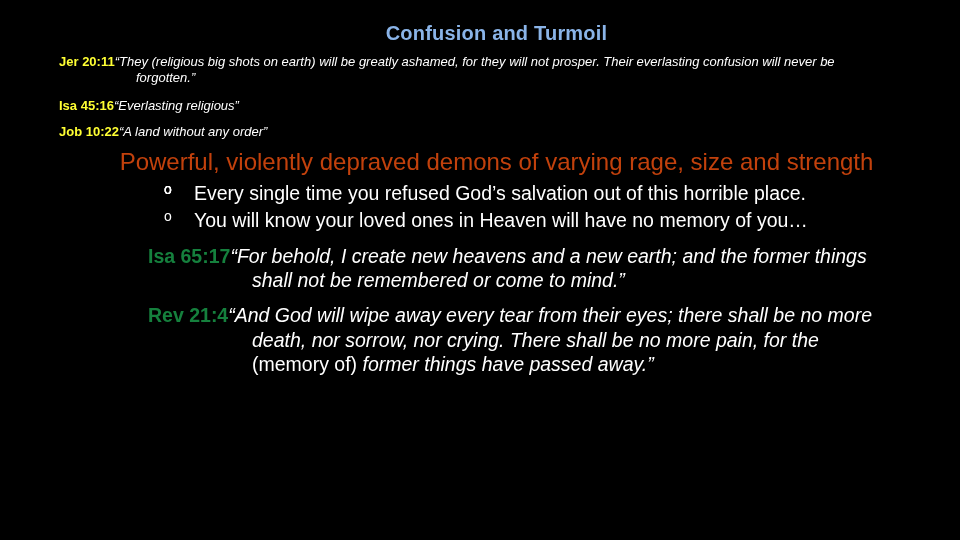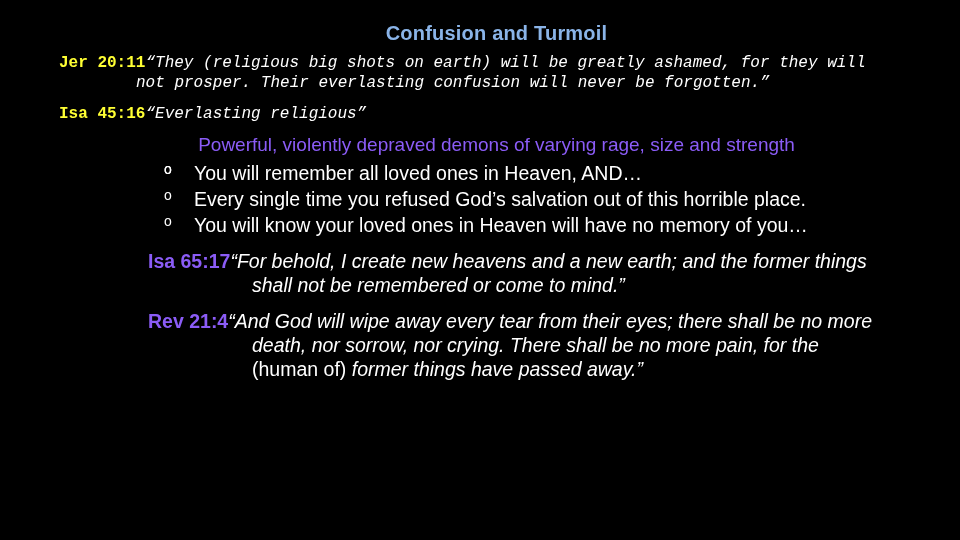--- a/index.html
+++ b/index.html
@@ -28,42 +28,41 @@
     color: #8ab4e8;
     font-weight: bold;
     font-size: 20px;
     letter-spacing: 0.2px;
   }
   .section-title.second {
     margin-top: 16px;
   }
   .verse-block {
     margin-top: 9px;
-    font-size: 16px;
+    font-size: 13px;
     line-height: 1.22;
     color: #ffffff;
-    font-family: Liberation Mono, monospace;
   }
   .verse-block .ref {
     color: #ffff33;
     font-weight: bold;
     font-style: normal;
   }
   .verse-block .quote {
     font-style: italic;
   }
   .v1 { padding-left: 96px; text-indent: -77px; padding-right: 58px; }
   .v2 { padding-left: 96px; text-indent: -77px; margin-top: 12px;}
   .v3 { padding-left: 96px; text-indent: -77px; margin-top: 10px;}
 
   .lead-line {
     margin-top: 9px;
-    font-size: 19px;
+    font-size: 24px;
     text-align: center;
-    color: #8b5cf6;
+    color: #c2410c;
     padding: 0 40px;
   }
   ul.bullets {
     list-style: none;
     margin: 4px 0 0 0;
     padding: 0 0 0 118px;
   }
   ul.bullets li {
     font-size: 19.5px;
     line-height: 1.34;
@@ -80,53 +79,56 @@
   }
   .verse-hang {
     margin-top: 11px;
     font-size: 19.5px;
     line-height: 1.25;
     padding-left: 212px;
     text-indent: -104px;
     padding-right: 68px;
   }
   .verse-hang .ref {
-    color: #8b5cf6;
+    color: #15803d;
     font-weight: bold;
   }
   .verse-hang .quote { font-style: italic; }
   .verse-hang .plain { font-style: normal; }
 </style>
 </head>
 <body>
 
 <div class="slide">
 
   <div class="section-title">Confusion and Turmoil</div>
 
   <div class="verse-block v1">
     <span class="ref">Jer 20:11</span><span class="quote">“They (religious big shots on earth) will be greatly ashamed, for they will not prosper. Their everlasting confusion will never be forgotten.”</span>
   </div>
 
   <div class="verse-block v2">
     <span class="ref">Isa 45:16</span><span class="quote">“Everlasting religious”</span>
   </div>
 
+  <div class="verse-block v3">
+    <span class="ref">Job 10:22</span><span class="quote">“A land without any order”</span>
+  </div>
 
 
   <div class="lead-line">Powerful, violently depraved demons of varying rage, size and strength</div>
 
   <ul class="bullets">
     <li><span class="marker">o</span></li>
-    <li><span class="marker">o</span><span>You will remember all loved ones in Heaven, AND…</span></li>
+    <li><span class="marker">o</span></li>
     <li><span class="marker">o</span><span>Every single time you refused God’s salvation out of this horrible place.</span></li>
     <li><span class="marker">o</span><span>You will know your loved ones in Heaven will have no memory of you…</span></li>
   </ul>
 
   <div class="verse-hang">
     <span class="ref">Isa 65:17</span><span class="quote">“For behold, I create new heavens and a new earth; and the former things shall not be remembered or come to mind.”</span>
   </div>
 
   <div class="verse-hang">
-    <span class="ref">Rev 21:4</span><span class="quote">“And God will wipe away every tear from their eyes; there shall be no more death, nor sorrow, nor crying. There shall be no more pain, for the </span><span class="plain">(human of)</span><span class="quote"> former things have passed away.”</span>
+    <span class="ref">Rev 21:4</span><span class="quote">“And God will wipe away every tear from their eyes; there shall be no more death, nor sorrow, nor crying. There shall be no more pain, for the </span><span class="plain">(memory of)</span><span class="quote"> former things have passed away.”</span>
   </div>
 
 </div>
 
 </body></html>

